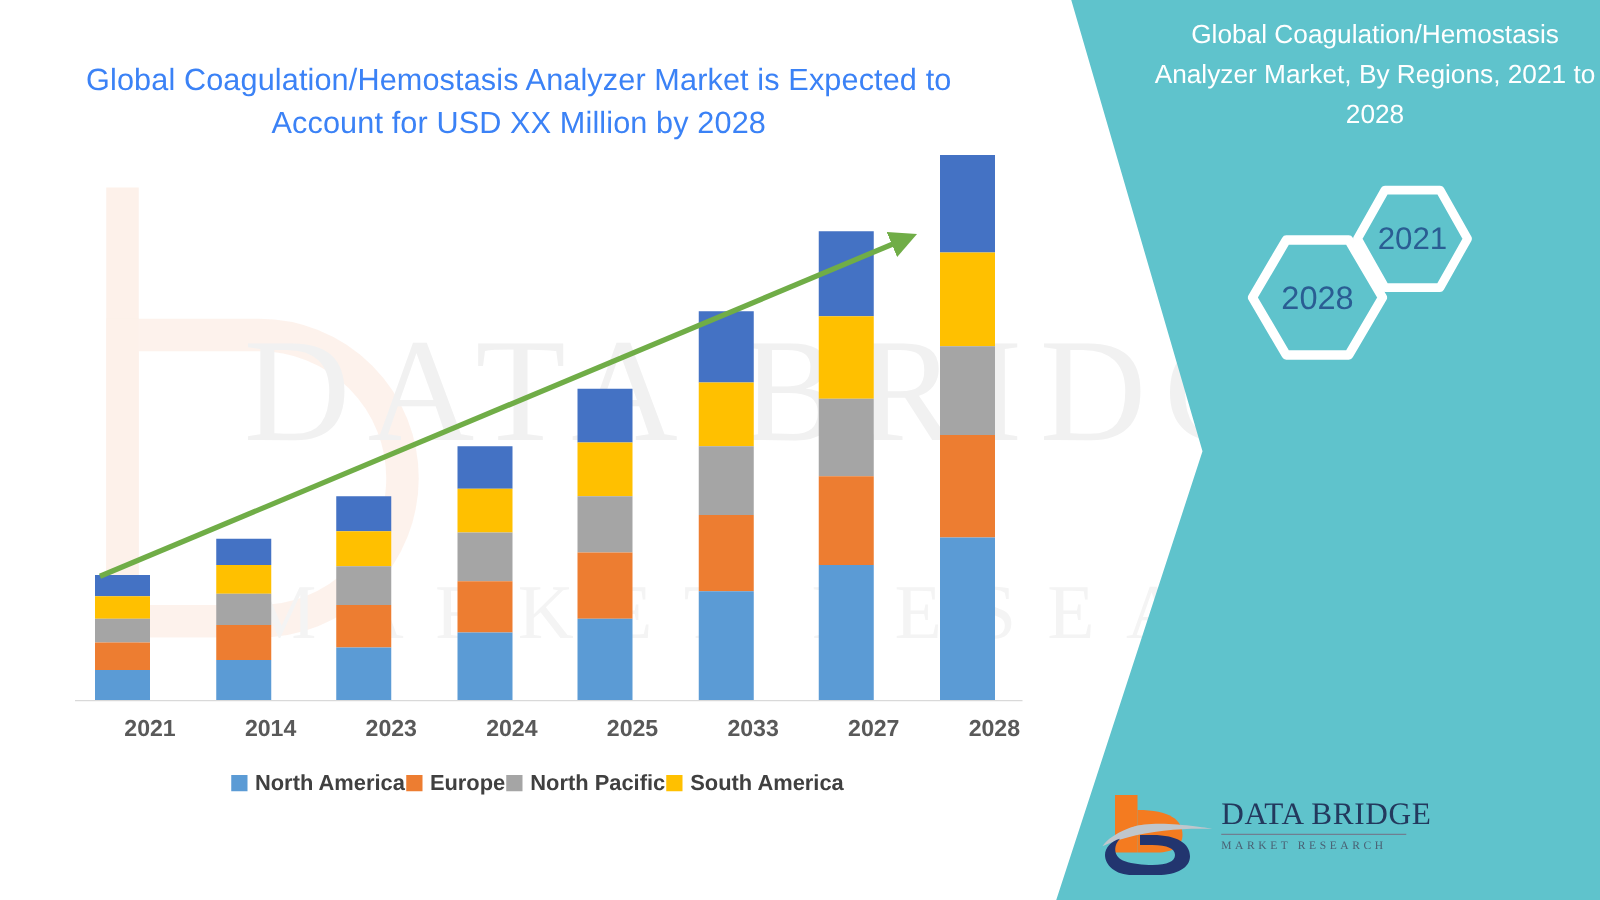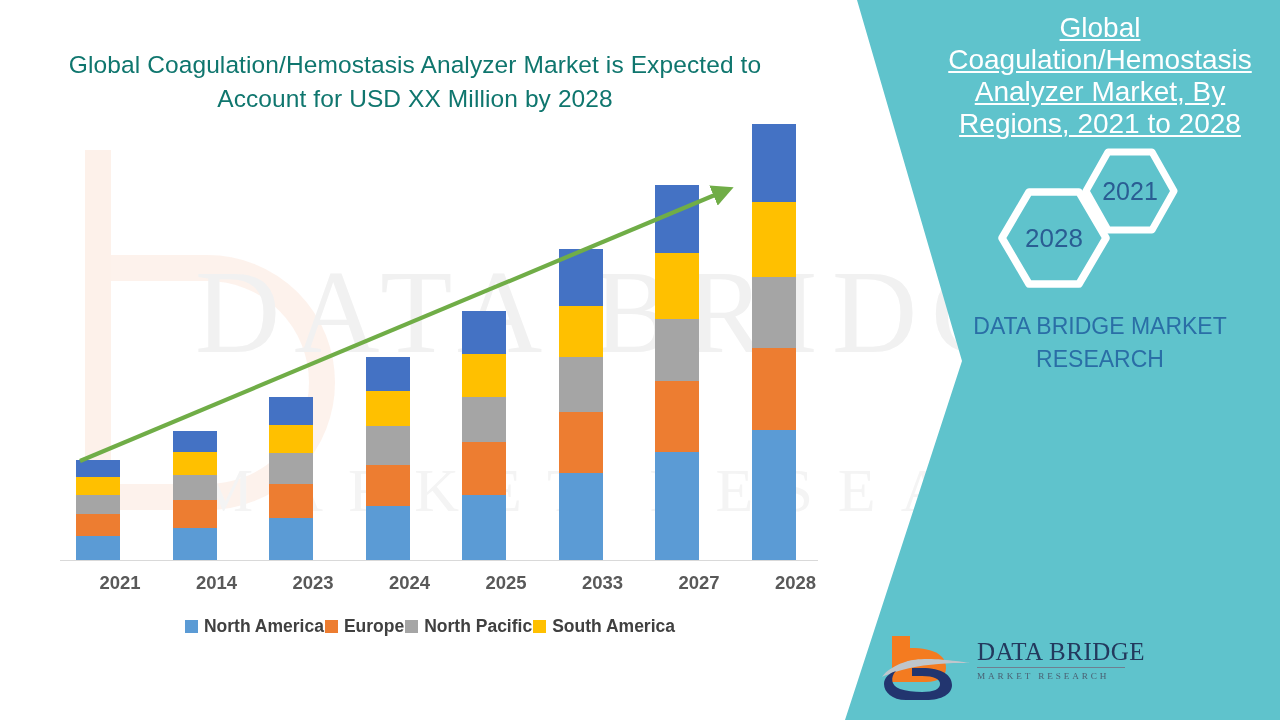--- a/index.html
+++ b/index.html
@@ -59,21 +59,21 @@
     width:26px; height:370px;
     background:#fdf1ea;
   }
 
   
   #chart-title {
     position:absolute;
     left:60px; top:48px;
     width:710px;
     text-align:center;
-    color:#0f766e;
+    color:#3b82f6;
     font-size:24.5px;
     line-height:34px;
     font-family:"Liberation Sans", sans-serif;
     letter-spacing:.1px;
   }
 
   
   #plot {
     position:absolute;
     left:0; top:0;
@@ -143,24 +143,23 @@
     position:absolute;
     left:920px; top:0;
     width:360px; height:720px;
   }
   #panel-title {
     position:absolute;
     left:0; top:12px;
     width:360px;
     text-align:center;
     color:#ffffff;
-    font-size:28px;
+    font-size:21px;
     line-height:32px;
     font-family:"Liberation Sans", sans-serif;
-    text-decoration:underline;
   }
   .hexagon {
     position:absolute;
     display:flex;
     align-items:center;
     justify-content:center;
   }
   .hex-svg { position:absolute; left:0; top:0; }
   .hex-label {
     position:relative;
@@ -354,21 +353,20 @@
       <span class="hex-label">2021</span>
     </div>
 
     <div class="hexagon" id="hex-2028">
       <svg class="hex-svg" width="112" height="100" viewBox="0 0 112 100">
         <polygon points="31,4 81,4 108,50 81,96 31,96 4,50" fill="none" stroke="#ffffff" stroke-width="7.5" stroke-linejoin="round"></polygon>
       </svg>
       <span class="hex-label">2028</span>
     </div>
 
-    <div id="brand-name">DATA BRIDGE MARKET RESEARCH</div>
   </div>
 
   <div id="footer-logo">
     <svg id="logo-mark" viewBox="0 0 95 72">
       <path d="M12 6 L30 6 L30 52 L12 52 Z" fill="#F47B20"></path>
       <path d="M30 18 C56 18 66 26 66 38 C66 47 58 52 46 52 L30 52 Z" fill="#F47B20"></path>
       <path d="M28 31 C28 31 20 33 12 38 C5 42 2 47 2 47 L2 47 C2 47 10 43 22 40 C40 35 62 33 80 33 L90 33 C90 33 66 29 48 29 C38 29 31 30 28 31 Z" fill="#BFC6CC"></path>
       <path d="M42 38 C62 38 72 45 72 55 C72 64 62 70 46 70 L26 70 C12 70 4 62 4 54 C4 48 9 43 16 41 C10 47 11 56 20 59 C26 61 34 62 42 62 C54 62 60 59 60 54 C60 49 54 46 42 46 L32 46 L32 38 Z" fill="#22356F"></path>
     </svg>
     <div id="logo-wordmark">

